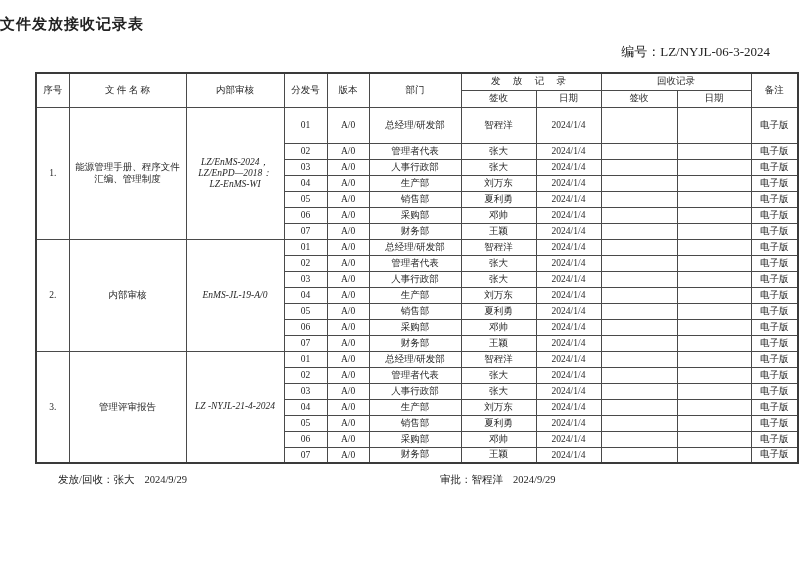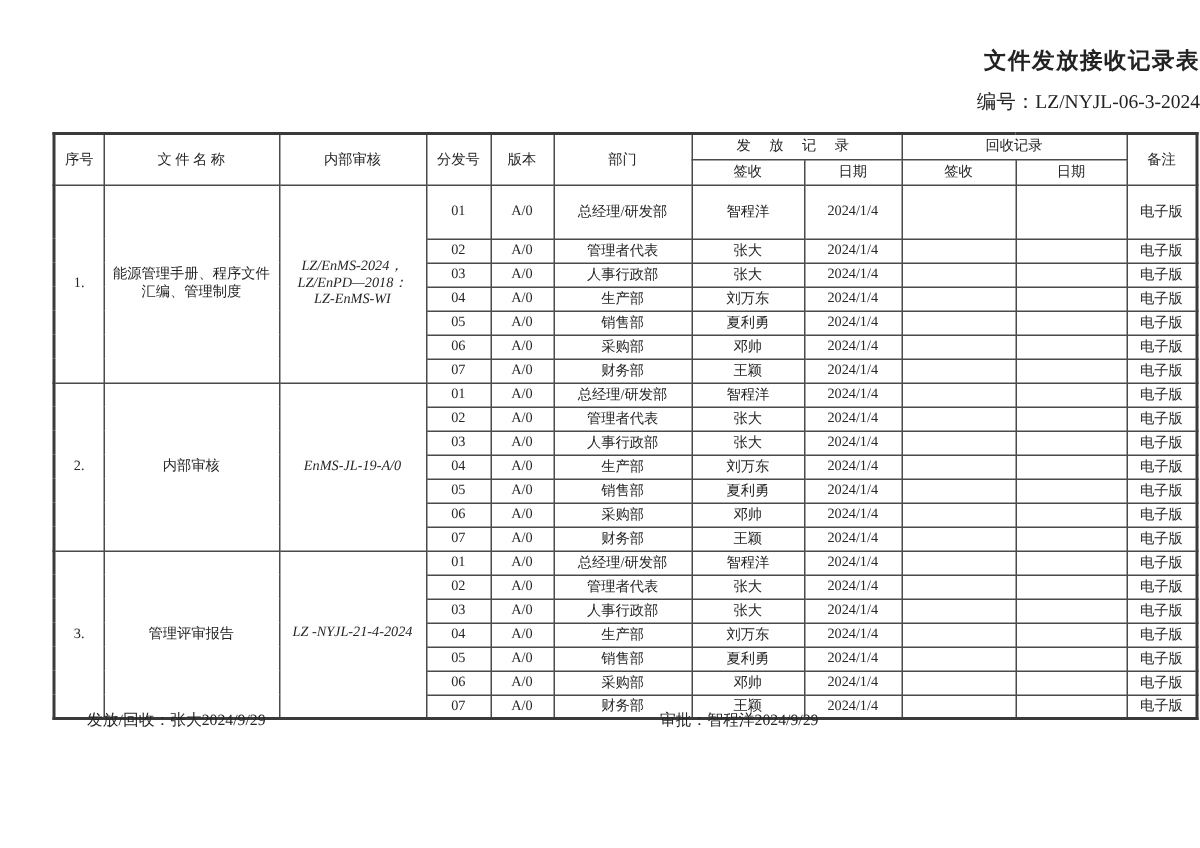--- a/index.html
+++ b/index.html
@@ -7,29 +7,30 @@
   .page {
     position: relative;
     width: 800px;
     height: 565px;
     background: #ffffff;
     font-family: "Liberation Serif", "DejaVu Serif", serif;
     color: #1f1f1f;
     overflow: hidden;
   }
   .title {
-    text-align: right;
-    padding-top: 31px;
+    text-align: left;
+    padding-top: 15px;
     font-size: 15px;
     font-weight: 600;
     letter-spacing: 1px;
     color: #222;
   }
   .doc-number {
     text-align: right;
+    padding-right: 30px;
     margin-top: 9px;
     font-size: 13px;
     color: #222;
   }
   table.record-table {
     margin-left: 35px;
     margin-top: 11px;
     width: 762px;
     border-collapse: collapse;
     table-layout: fixed;
@@ -54,21 +55,21 @@
   .footer {
     position: absolute;
     top: 473px;
     left: 0;
     width: 100%;
     font-size: 10.5px;
     color: #262626;
   }
   .footer-left { position: absolute; left: 58px; top: 0; }
   .footer-right { position: absolute; left: 440px; top: 0; text-align: right; }
-  .footer .date { }
+  .footer .date { margin-left: 10px; }
 </style>
 </head>
 <body>
 
 <div class="page">
 
   <div class="title">文件发放接收记录表</div>
 
   <div class="doc-number">
     <span>编号：</span><span>LZ/NYJL-06-3-2024</span>

